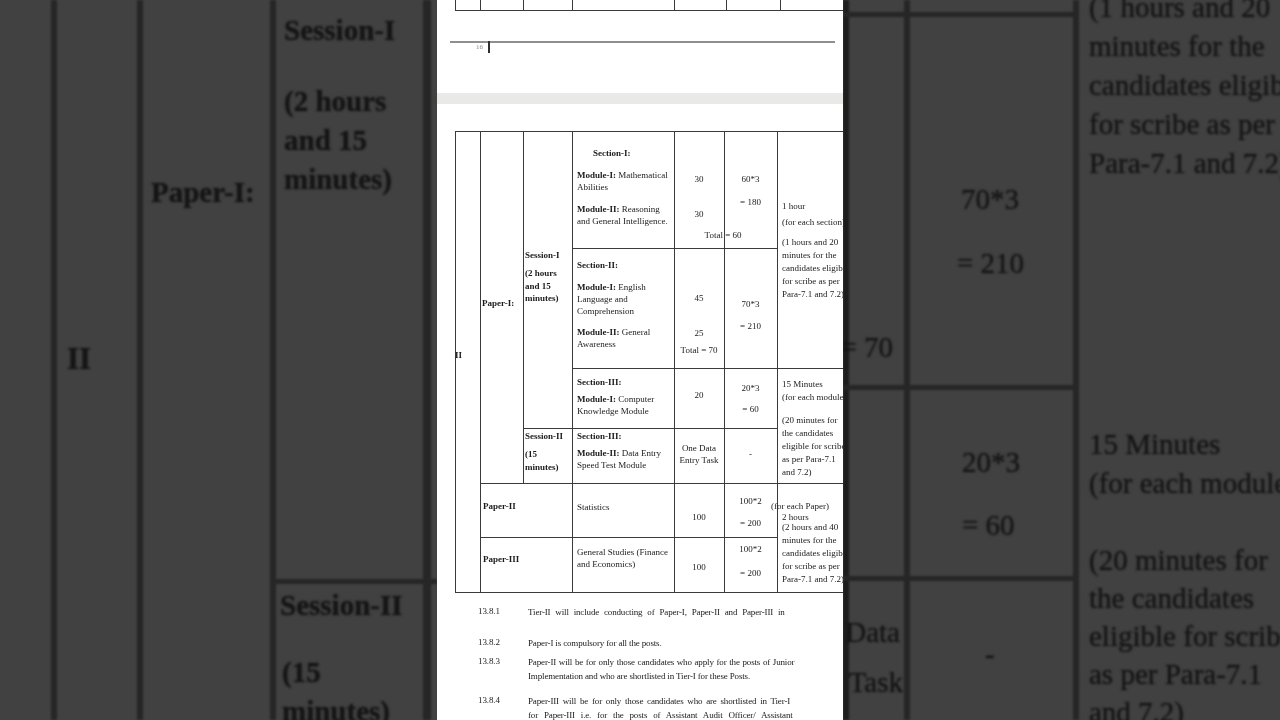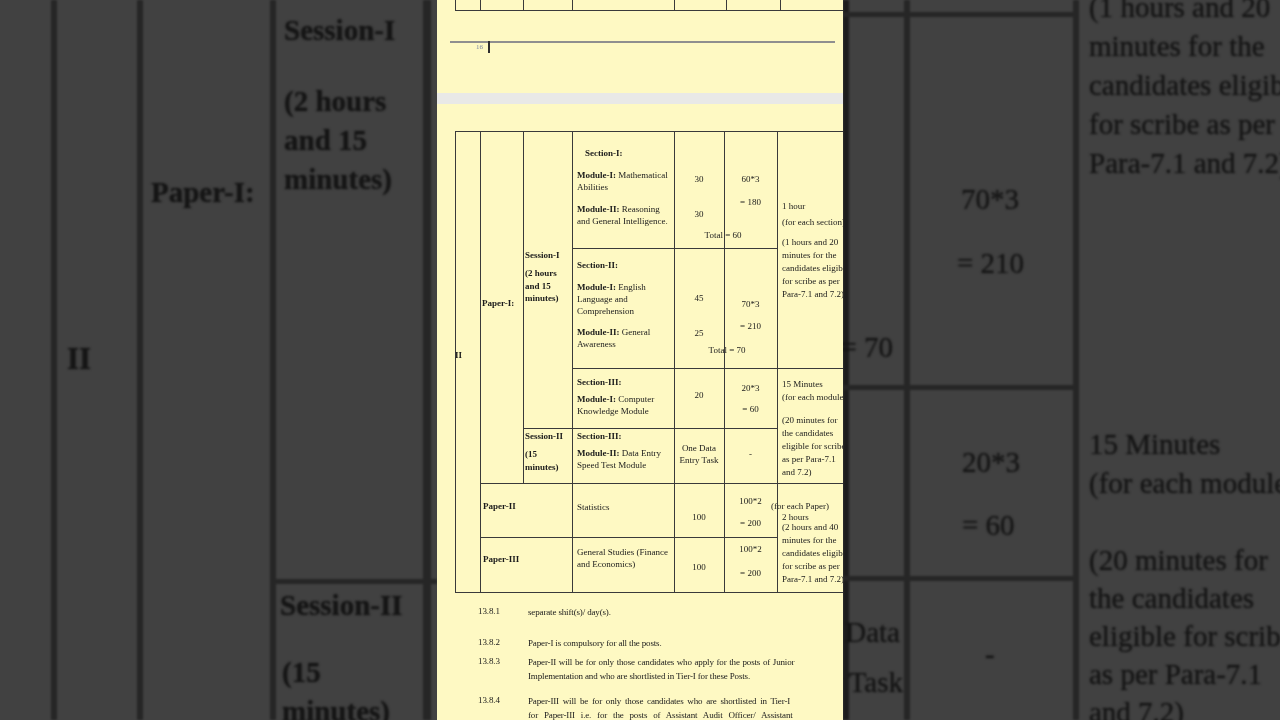--- a/index.html
+++ b/index.html
@@ -6,21 +6,21 @@
   #stage{position:relative;width:1280px;height:720px;overflow:hidden;background:#414141;
          font-family:"Liberation Serif","DejaVu Serif",serif;}
   
   #bg{position:absolute;left:0;top:0;width:1280px;height:720px;filter:blur(1px);}
   .bvl{position:absolute;width:6px;background:#262626;}
   .bhl{position:absolute;height:5px;background:#262626;}
   .bigt{position:absolute;font-weight:bold;font-size:29px;color:#151515;white-space:nowrap;
         text-shadow:0 0 2px rgba(0,0,0,.45);}
   .bln{line-height:39px;}
   
-  #paper{position:absolute;left:437px;top:0;width:406px;height:720px;background:#fef9c3;
+  #paper{position:absolute;left:437px;top:0;width:406px;height:720px;background:#ffffff;
          overflow:hidden;color:#1b1b1b;}
   .vl{position:absolute;width:1px;background:#3a3a3a;}
   .hl{position:absolute;height:1px;background:#3a3a3a;}
   .t{position:absolute;font-size:9px;white-space:nowrap;}
   .b{font-weight:bold;}
   .ctr{text-align:center;}
   .rt{text-align:right;}
   .lh{line-height:12.5px;}
   .dur{line-height:13px;}
   .par{position:absolute;font-size:9px;letter-spacing:-0.15px;line-height:13.5px;}
@@ -141,21 +141,21 @@
       <div>and 15</div>
       <div>minutes)</div>
     </div>
     <div class="t b" style="left:88px;top:431px;">Session-II</div>
     <div class="t b lh" style="left:88px;top:448px;">
       <div>(15</div>
       <div>minutes)</div>
     </div>
 
     <div>
-      <div class="t b" style="left:148px;top:148px;">Section-I:</div>
+      <div class="t b" style="left:156px;top:148px;">Section-I:</div>
       <div class="t" style="left:140px;top:170px;"><span class="b">Module-I:</span><span> Mathematical</span></div>
       <div class="t" style="left:140px;top:182px;">Abilities</div>
       <div class="t" style="left:140px;top:204px;"><span class="b">Module-II:</span><span> Reasoning</span></div>
       <div class="t" style="left:140px;top:216px;">and General Intelligence.</div>
     </div>
     <div>
       <div class="t b" style="left:140px;top:260px;">Section-II:</div>
       <div class="t" style="left:140px;top:282px;"><span class="b">Module-I:</span><span> English</span></div>
       <div class="t" style="left:140px;top:294px;">Language and</div>
       <div class="t" style="left:140px;top:306px;">Comprehension</div>
@@ -177,21 +177,21 @@
       <div class="t" style="left:140px;top:547px;">General Studies (Finance</div>
       <div class="t" style="left:140px;top:559px;">and Economics)</div>
     </div>
 
     <div>
       <div class="t ctr" style="left:237px;top:174px;width:50px;">30</div>
       <div class="t ctr" style="left:237px;top:209px;width:50px;">30</div>
       <div class="t ctr" style="left:237px;top:230px;width:50px;padding-left:24px;">Total = 60</div>
       <div class="t ctr" style="left:237px;top:293px;width:50px;">45</div>
       <div class="t ctr" style="left:237px;top:328px;width:50px;">25</div>
-      <div class="t ctr" style="left:237px;top:345px;width:50px;padding-left:28px;">Total = 70</div>
+      <div class="t ctr" style="left:237px;top:345px;width:50px;">Total = 70</div>
       <div class="t ctr" style="left:237px;top:390px;width:50px;">20</div>
       <div class="t ctr" style="left:237px;top:443px;width:50px;">One Data</div>
       <div class="t ctr" style="left:237px;top:455px;width:50px;">Entry Task</div>
       <div class="t ctr" style="left:237px;top:512px;width:50px;">100</div>
       <div class="t ctr" style="left:237px;top:562px;width:50px;">100</div>
     </div>
 
     <div>
       <div class="t ctr" style="left:287px;top:174px;width:53px;">60*3</div>
       <div class="t ctr" style="left:287px;top:197px;width:53px;">= 180</div>
@@ -236,21 +236,21 @@
         <div>minutes for the</div>
         <div>candidates eligible</div>
         <div>for scribe as per</div>
         <div>Para-7.1 and 7.2)</div>
       </div>
     </div>
 
     <div>
       <div class="pnum" style="left:41px;top:606px;">13.8.1</div>
       <div class="par" style="left:91px;top:606px;width:306px;">
-        <div>separate shift(s)/ day(s).</div>
+        <div class="j3">Tier-II will include conducting of Paper-I, Paper-II and Paper-III in</div>
       </div>
     </div>
     <div>
       <div class="pnum" style="left:41px;top:637px;">13.8.2</div>
       <div class="par" style="left:91px;top:637px;width:306px;">
         <div>Paper-I is compulsory for all the posts.</div>
       </div>
     </div>
     <div>
       <div class="pnum" style="left:41px;top:656px;">13.8.3</div>

